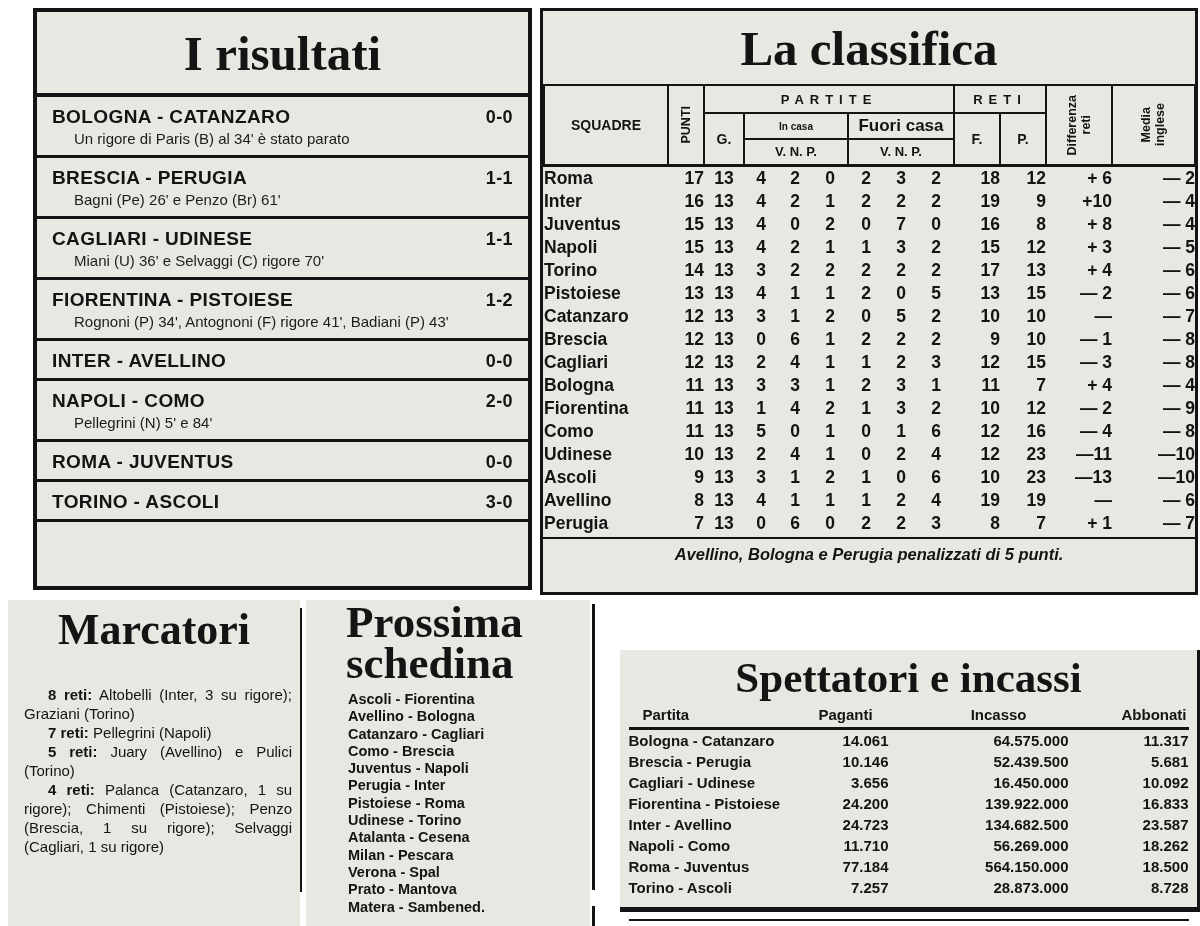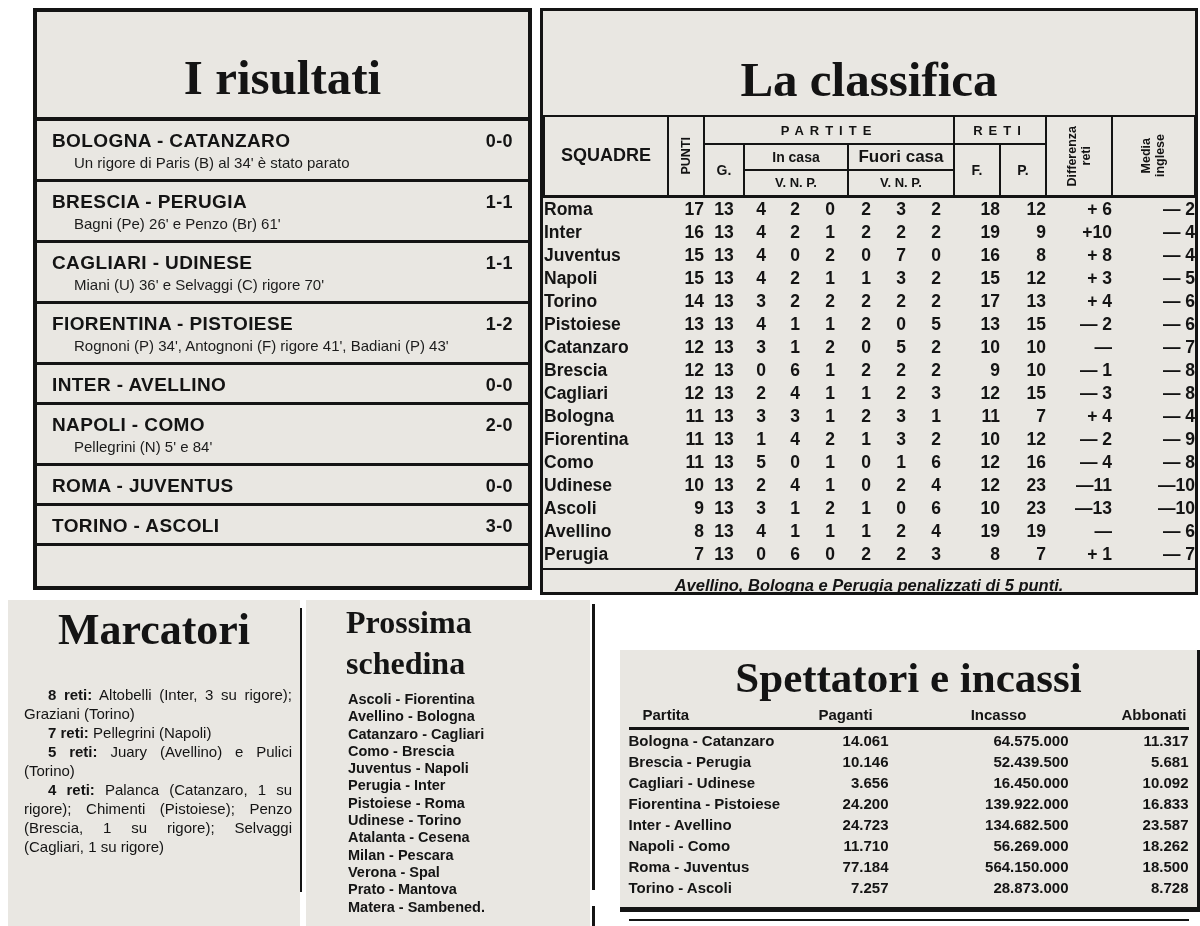--- a/index.html
+++ b/index.html
@@ -12,35 +12,35 @@
 
   
   .risultati{
     position:absolute;left:33px;top:8px;width:499px;height:582px;
     border:4px solid #141414;box-sizing:border-box;overflow:hidden;
   }
   .big-title{
     font-family:"Liberation Serif",serif;font-weight:bold;text-align:center;
   }
   .risultati .big-title{
-    font-size:49px;padding:13px 0 11px;border-bottom:4px solid #141414;margin-top:24px;
+    font-size:49px;padding:13px 0 11px;border-bottom:4px solid #141414;
   }
   .match{padding:9px 15px 6px 15px;border-bottom:3px solid #141414;}
   .match-head{display:flex;justify-content:space-between;align-items:baseline;
     font-weight:bold;font-size:19px;letter-spacing:.4px;line-height:22px;}
   .match-score{font-size:18px;}
   .match-note{font-size:15px;line-height:18px;padding:2px 4px 1px 22px;color:#1c1c1c;}
   .match-note:empty{display:none;}
 
   
   .classifica{
     position:absolute;left:540px;top:8px;width:658px;height:587px;
     border:3px solid #141414;box-sizing:border-box;overflow:hidden;
   }
-  .classifica .big-title{font-size:49px;padding:9px 0 7px;margin-top:31px;}
+  .classifica .big-title{font-size:49px;padding:9px 0 7px;}
   .cls-table{border-collapse:collapse;table-layout:fixed;width:651px;margin:0 auto;}
   .cls-table thead th{
     border:2px solid #141414;font-size:13px;font-weight:bold;padding:0;
     vertical-align:middle;text-align:center;
   }
   .cls-table thead{border-bottom:3px solid #141414;}
   th.sp{letter-spacing:6px;font-size:14px;}
   .vwrap{display:flex;justify-content:center;align-items:center;gap:1px;}
   .vert{writing-mode:vertical-rl;transform:rotate(180deg);font-size:12.5px;line-height:13px;}
   .cls-table tbody td{
@@ -63,21 +63,21 @@
   
   .marcatori{position:absolute;left:8px;top:600px;width:292px;height:326px;}
   .marcatori .big-title{font-size:44px;text-align:center;padding-top:4px;}
   .scorers{margin-top:30px;padding:0 8px 0 16px;}
   .scorer{margin:0;font-size:15px;line-height:19px;text-indent:24px;text-align:justify;}
   .scorer b{font-weight:bold;}
   .vline1{position:absolute;left:300px;top:608px;width:2px;height:284px;background:#141414;}
 
   
   .schedina{position:absolute;left:306px;top:600px;width:284px;height:326px;}
-  .schedina .big-title{font-size:32px;line-height:41px;text-align:left;padding:2px 8px 0 40px;}
+  .schedina .big-title{font-size:45px;line-height:41px;text-align:left;padding:2px 8px 0 40px;}
   .sched-list{list-style:none;margin:7px 0 0;padding:0 0 0 42px;
     font-weight:bold;font-size:14.5px;line-height:17.3px;}
   .vline2a{position:absolute;left:592px;top:604px;width:3px;height:286px;background:#141414;}
   .vline2b{position:absolute;left:592px;top:906px;width:3px;height:20px;background:#141414;}
 
   
   .spettatori{
     position:absolute;left:620px;top:650px;width:580px;height:262px;
     border-right:3px solid #141414;border-bottom:5px solid #141414;box-sizing:border-box;
   }
@@ -182,21 +182,21 @@
       <col style="width:36px">
         <col style="width:34px">
         <col style="width:36px">
       <col style="width:46px">
         <col style="width:46px">
         <col style="width:66px">
         <col style="width:83px">
     </colgroup>
     <thead>
       <tr style="height:28px">
-        <th rowspan="3" style="font-size:18px">SQUADRE</th>
+        <th rowspan="3" style="font-size:14px">SQUADRE</th>
         <th rowspan="3">
           <span class="vwrap">
               <span class="vert">PUNTI</span>
             </span>
         </th>
         <th colspan="7" class="sp">PARTITE</th>
         <th colspan="2" class="sp">RETI</th>
         <th rowspan="3">
           <span class="vwrap">
             <span class="vert">Differenza</span>
@@ -205,21 +205,21 @@
         </th>
         <th rowspan="3">
           <span class="vwrap">
             <span class="vert">Media</span>
             <span class="vert">inglese</span>
           </span>
         </th>
       </tr>
       <tr style="height:26px">
         <th rowspan="2" style="font-size:14px">G.</th>
-        <th colspan="3" style="font-size:14px">In casa</th>
+        <th colspan="3" style="font-size:10px">In casa</th>
         <th colspan="3" style="font-size:17px">Fuori casa</th>
         <th rowspan="2" style="font-size:14px">F.</th>
         <th rowspan="2" style="font-size:14px">P.</th>
       </tr>
       <tr style="height:26px">
         <th colspan="3">V.  N.  P.</th>
         <th colspan="3">V.  N.  P.</th>
       </tr>
     </thead>
     <tbody>

